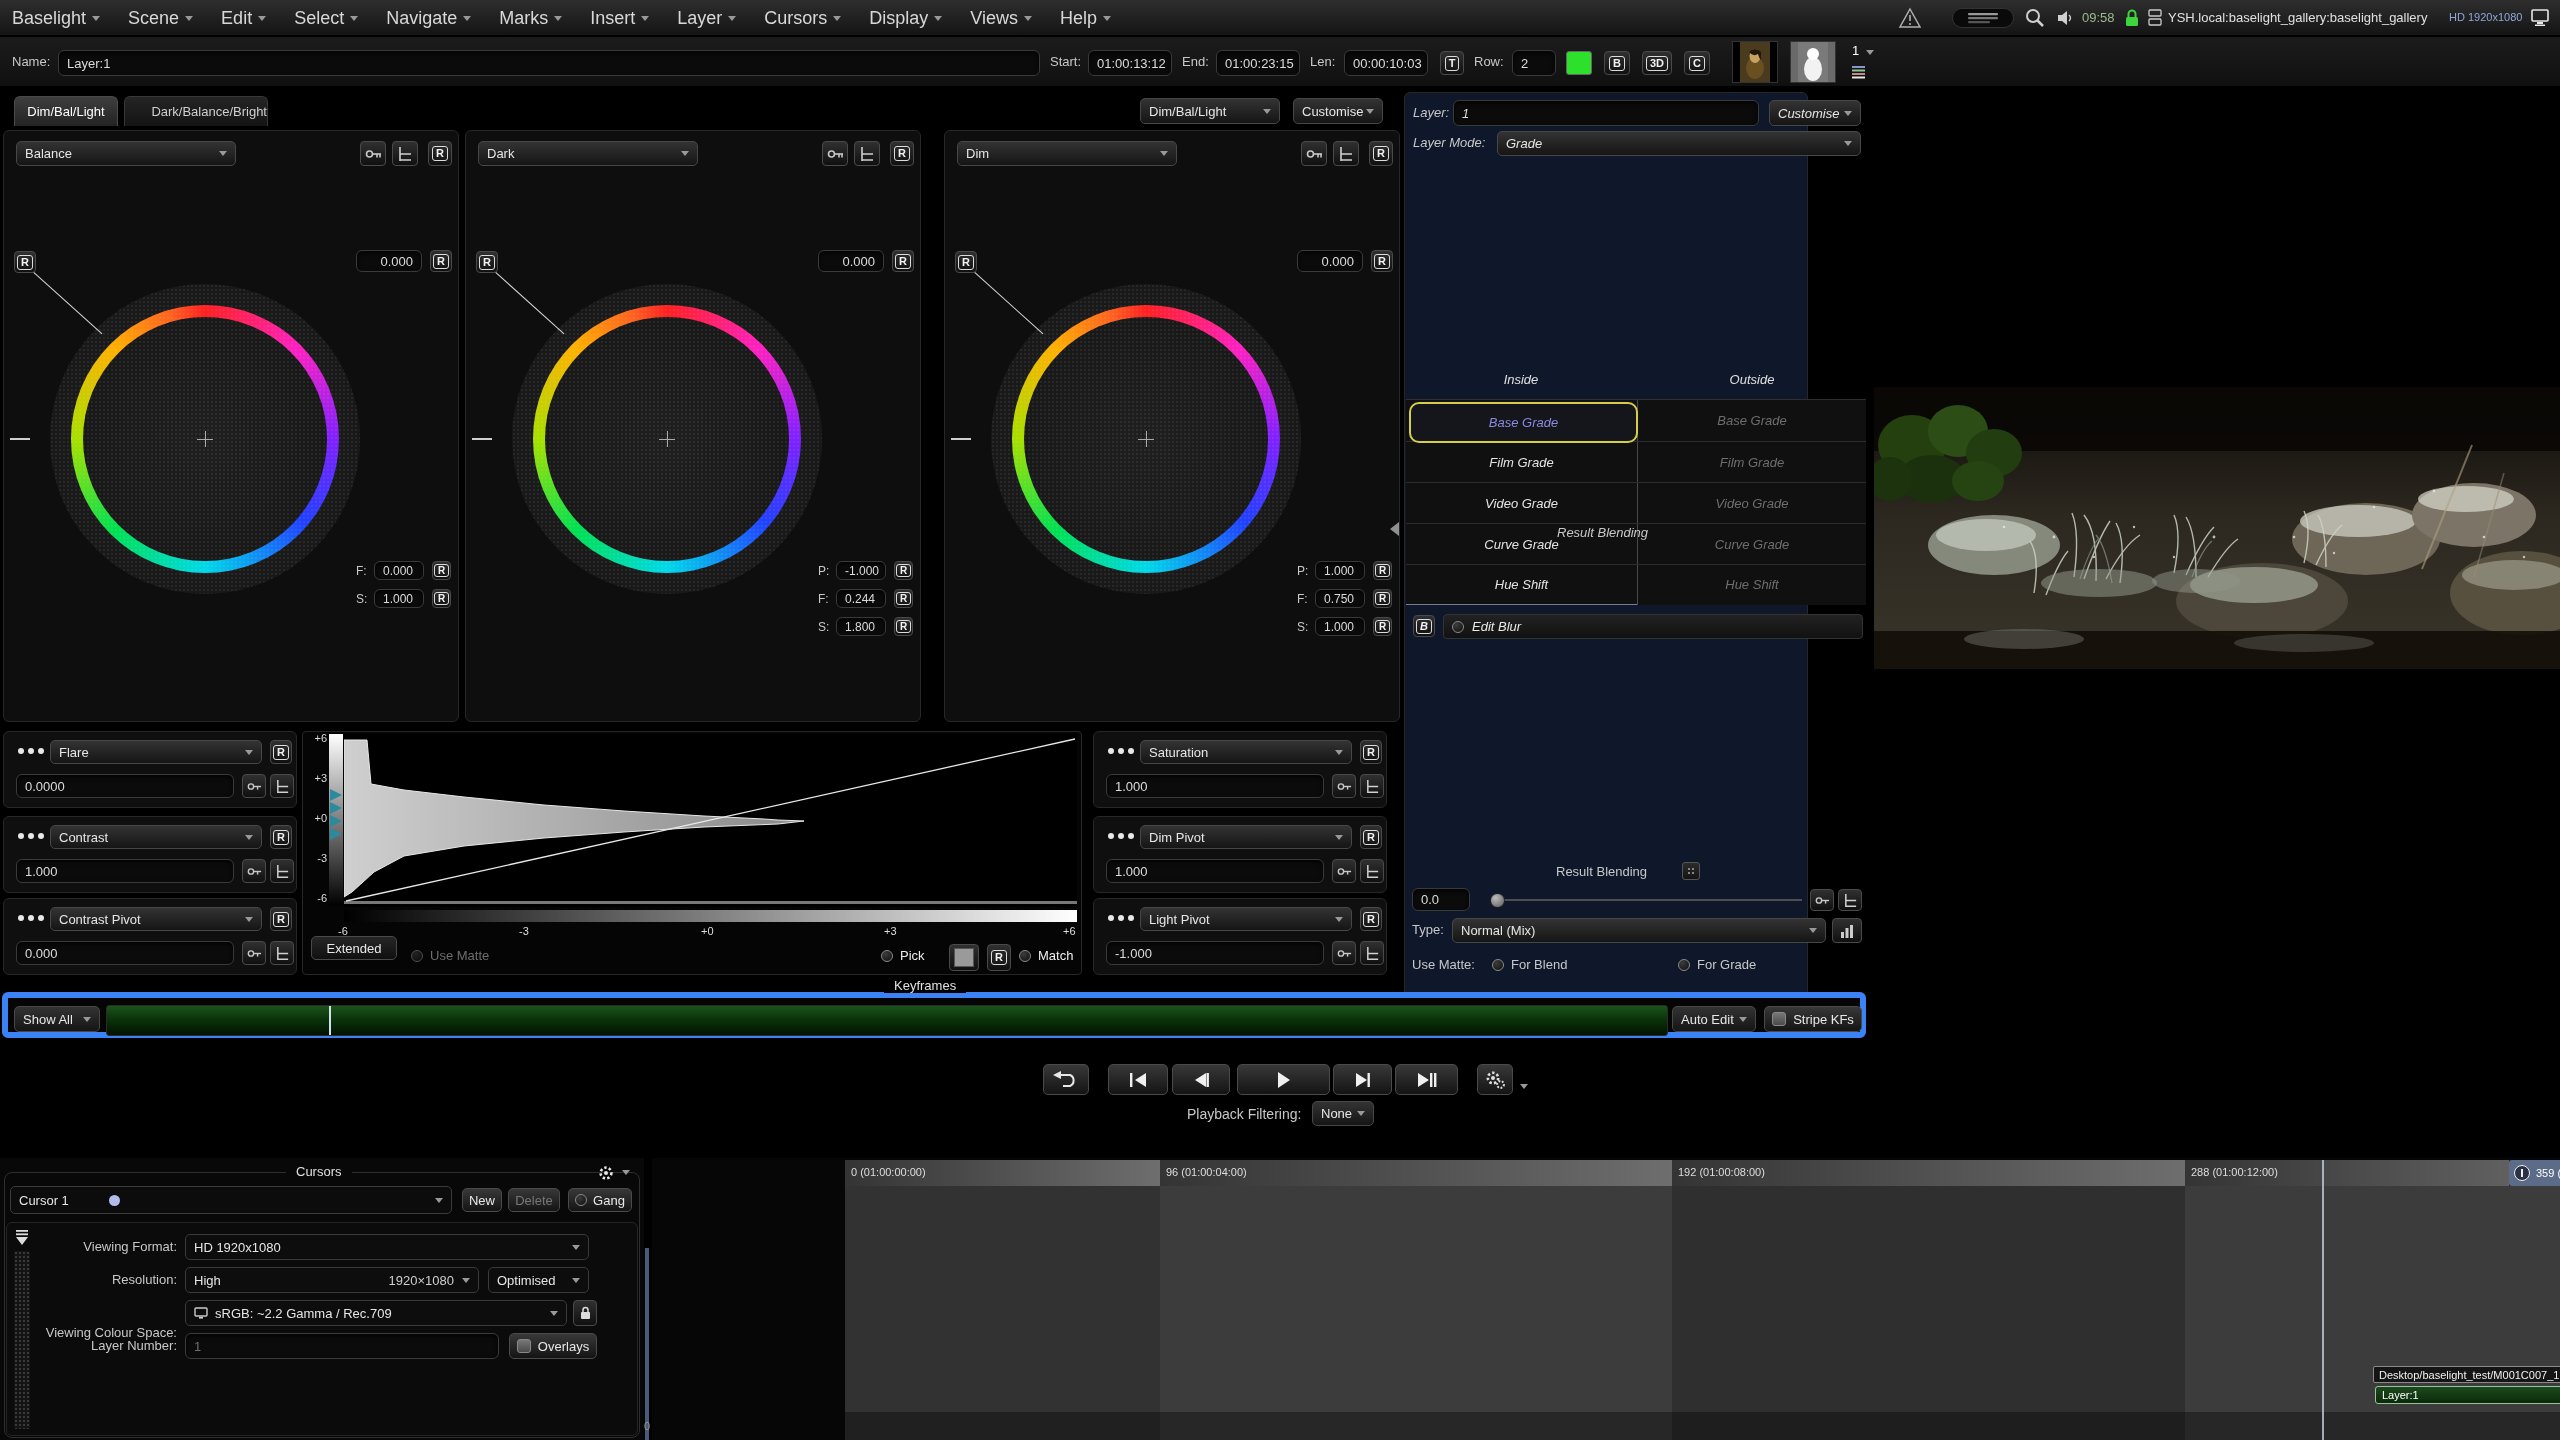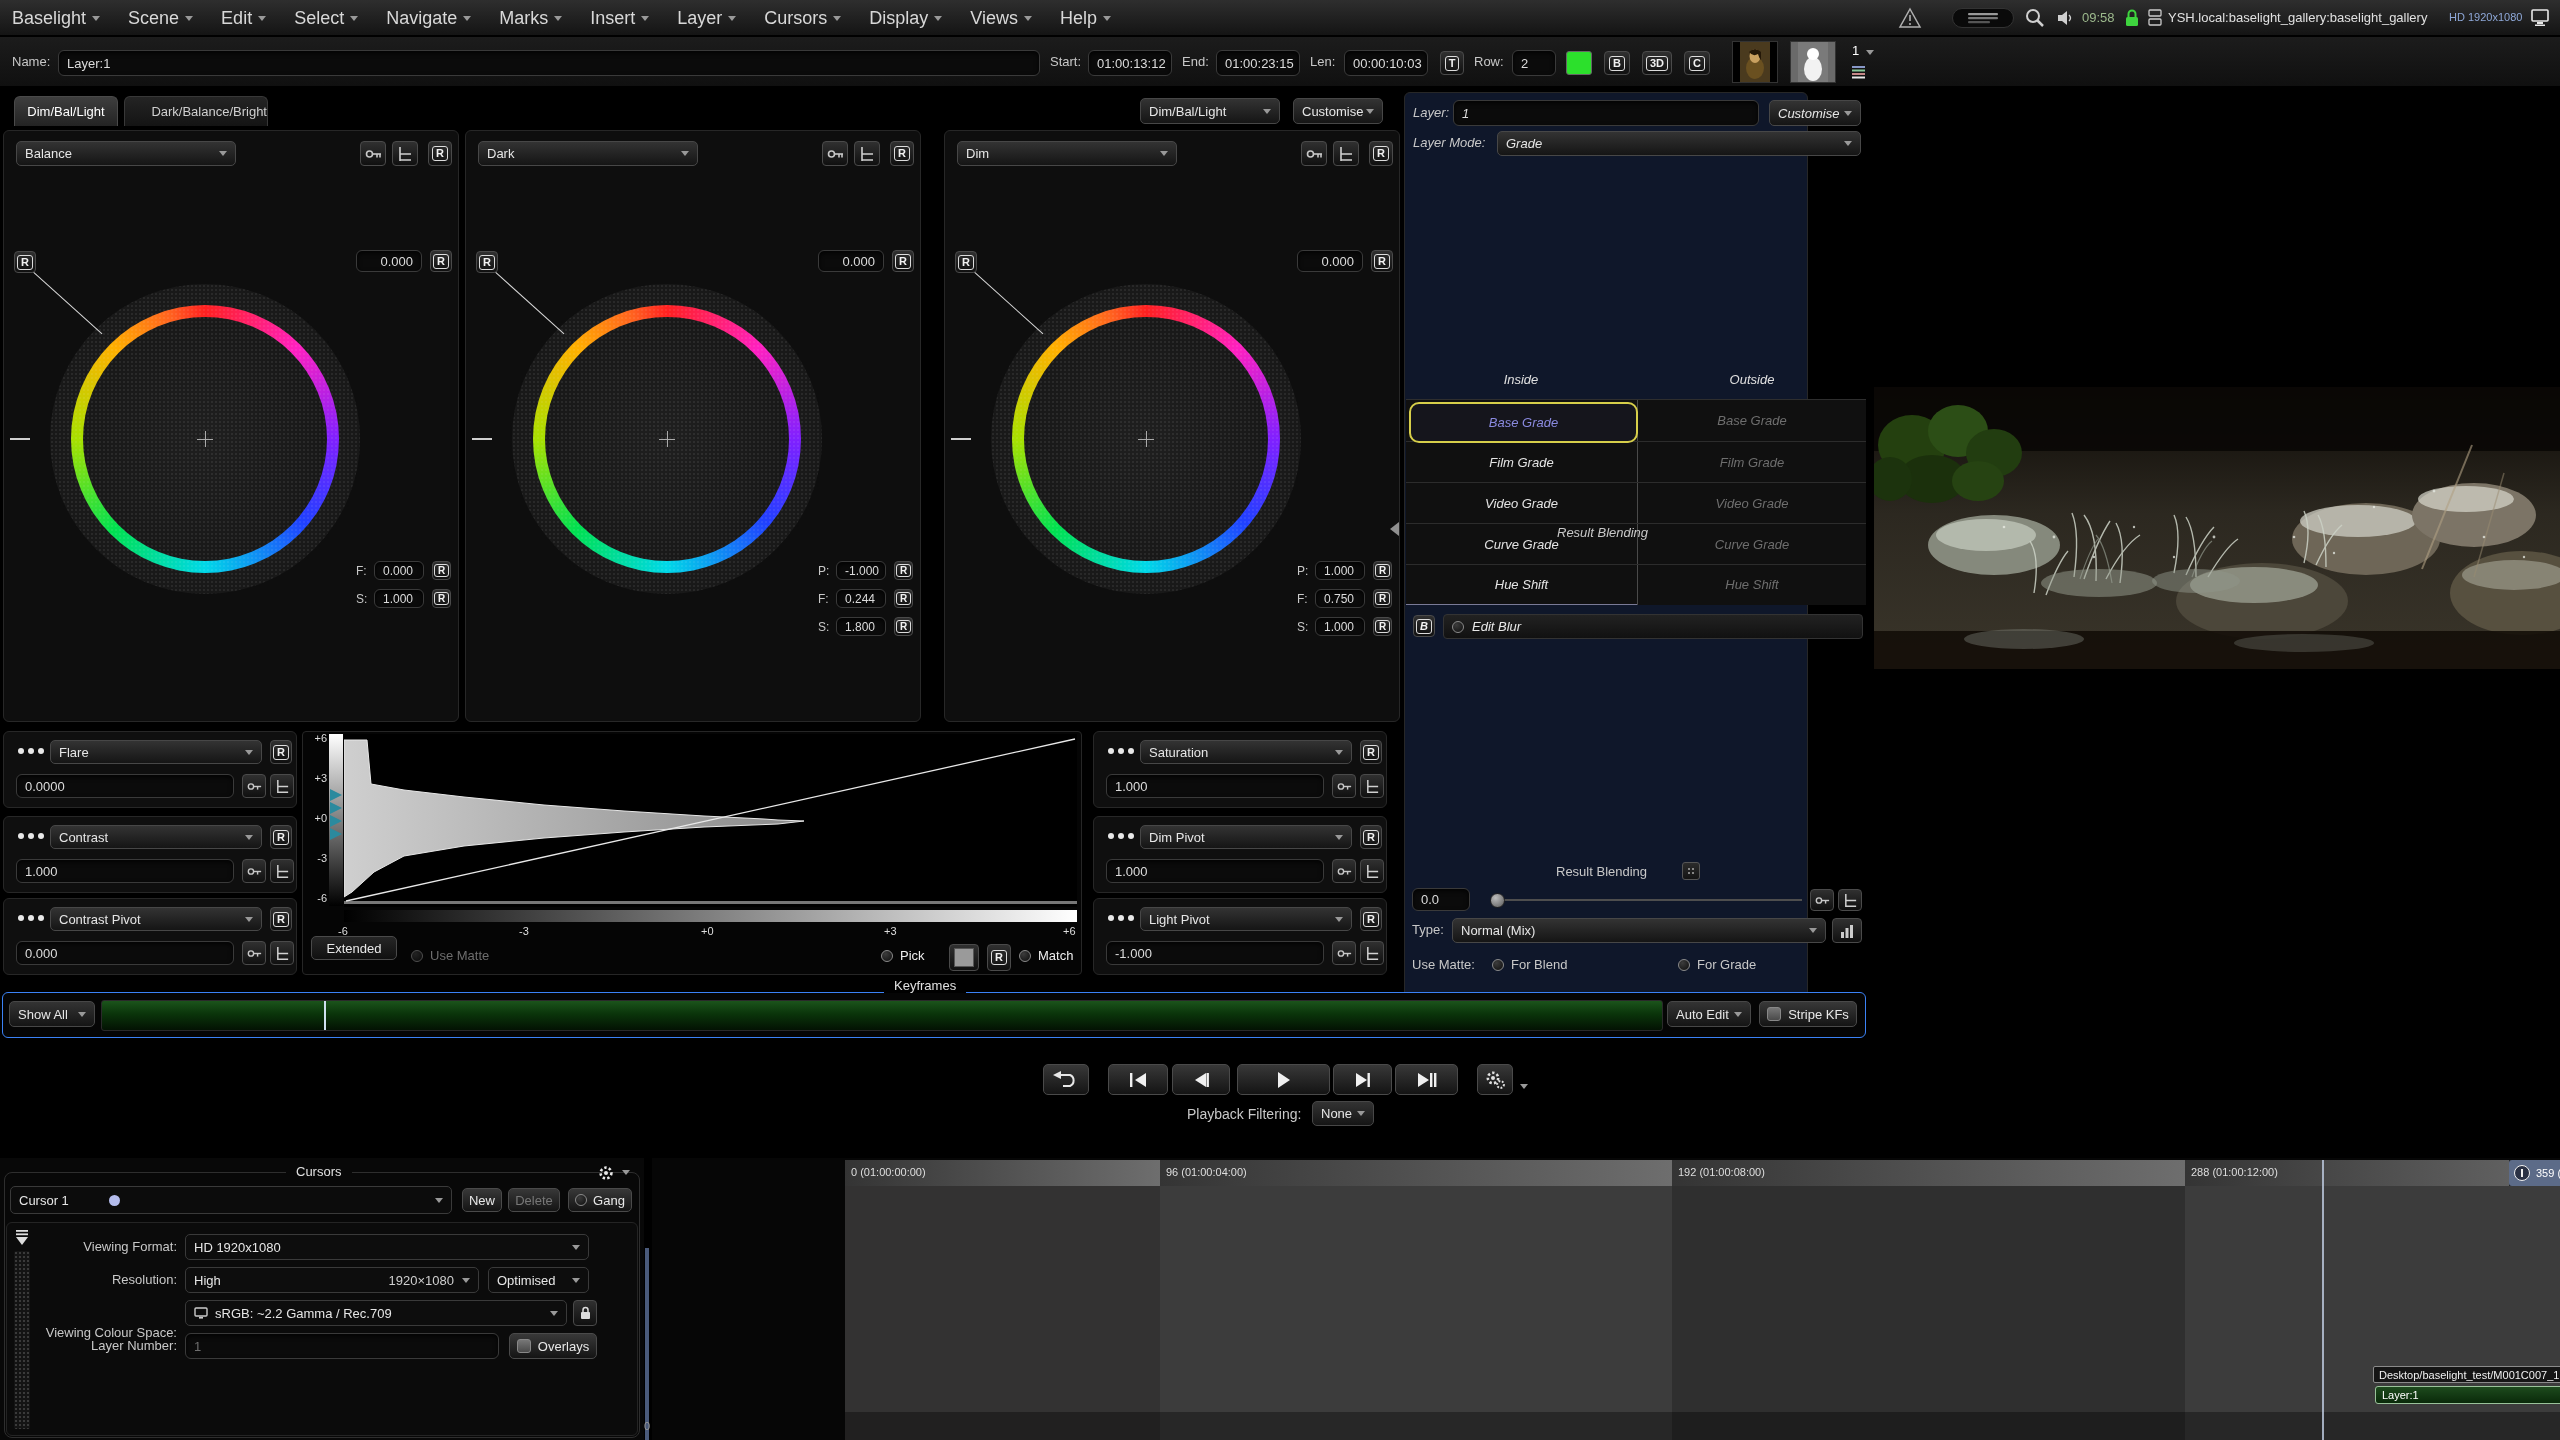--- a/index.html
+++ b/index.html
@@ -824,21 +824,21 @@
           <circle cx="560" cy="104" r="1.4"></circle>
           <circle cx="220" cy="170" r="1.2"></circle>
           <circle cx="130" cy="140" r="1.3"></circle>
           <circle cx="460" cy="166" r="1.2"></circle>
           <circle cx="610" cy="150" r="1.3"></circle>
           <circle cx="650" cy="170" r="1.2"></circle>
       </g>
     </svg>
   </div>
 
-  <div class="abs" style="left:2px;top:992px;width:1864px;height:46px;border:1px solid #3b82f6;border-radius:6px;background:#050505;padding-left:24px;">
+  <div class="abs" style="left:2px;top:992px;width:1864px;height:46px;border:6px solid #3b82f6;border-radius:6px;background:#050505;padding-left:24px;">
     <div class="dd" style="position:absolute;left:6px;top:8px;width:86px;height:26px;">
         <span>Show All</span>
         <span class="caret"></span>
       </div>
     <div style="position:absolute;left:98px;top:7px;width:1560px;height:29px;border:1px solid #2a2a2a;border-radius:3px;background:linear-gradient(#1b541b,#0a340a 45%,#031203);">
       <div style="position:absolute;left:222px;top:0;width:2px;height:29px;background:#cfe0f0;"></div>
     </div>
     <div class="dd" style="position:absolute;left:1664px;top:8px;width:84px;height:26px;">
         <span>Auto Edit</span>
         <span class="caret"></span>

